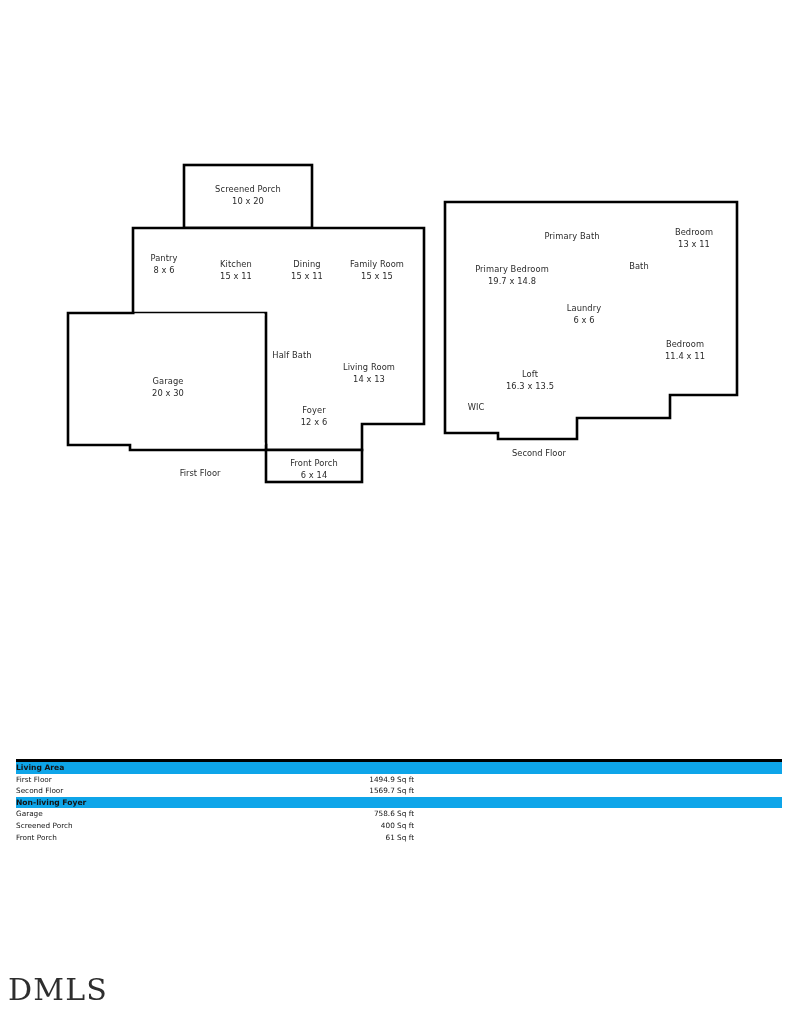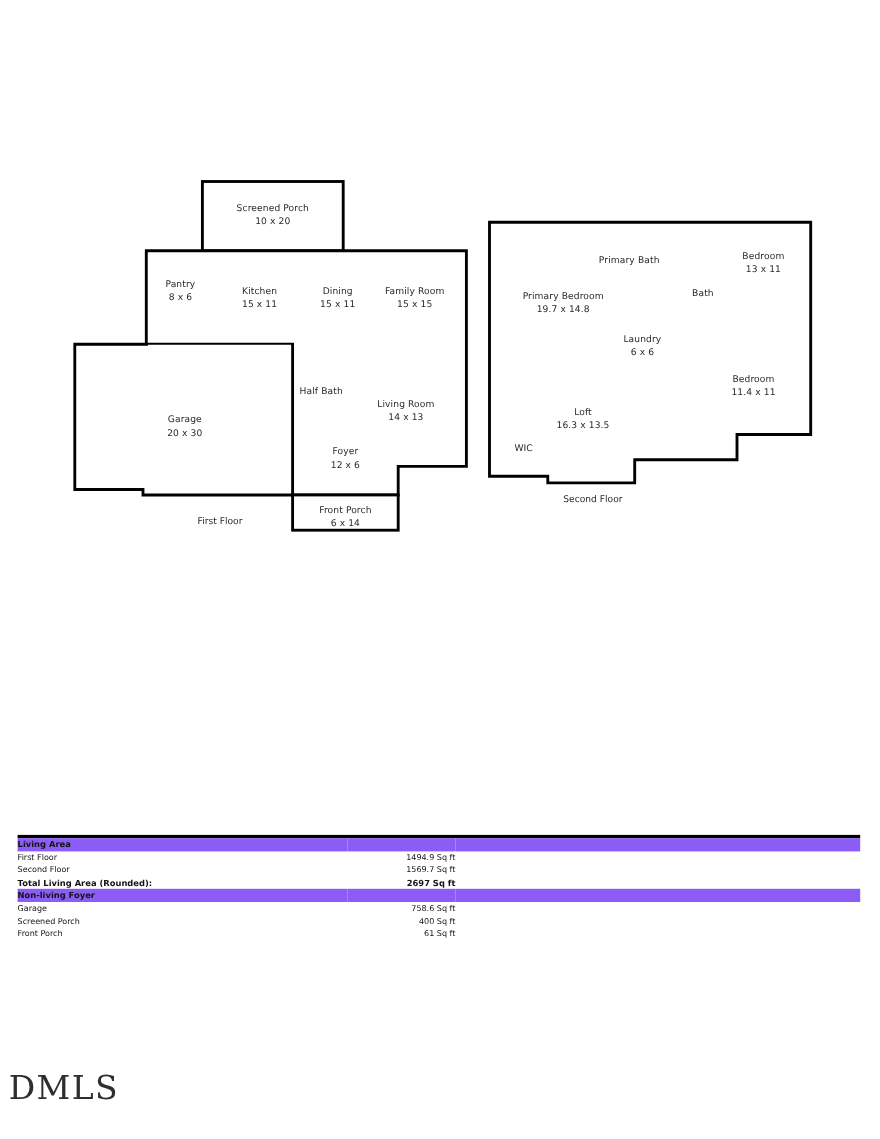--- a/index.html
+++ b/index.html
@@ -100,21 +100,21 @@
     padding: 0;
     height: 11.6px;
     line-height: 11.6px;
     vertical-align: middle;
     color: #141414;
   }
   td.col-label { width: 300px; padding-left: 4px; }
   td.col-value { width: 98px; text-align: right; padding-right: 2px; }
   td.col-pad   { width: 368px; }
   tr.section-row td {
-    background: #8b5cf6;
+    background: #0ea5e9;
     font-weight: bold;
     font-size: 7.6px;
   }
   tr.total-row td { font-weight: bold; font-size: 7.6px; }
 
   
   #dmls-logo {
     position: absolute;
     left: 8px;
     top: 972px;
@@ -243,25 +243,20 @@
       <tr>
         <td class="col-label">First Floor</td>
         <td class="col-value">1494.9 Sq ft</td>
         <td class="col-pad"></td>
       </tr>
       <tr>
         <td class="col-label">Second Floor</td>
         <td class="col-value">1569.7 Sq ft</td>
         <td class="col-pad"></td>
       </tr>
-      <tr class="total-row">
-        <td class="col-label">Total Living Area (Rounded):</td>
-        <td class="col-value">2697 Sq ft</td>
-        <td class="col-pad"></td>
-      </tr>
       <tr class="section-row">
         <td class="col-label">Non-living Foyer</td>
         <td class="col-value"></td>
         <td class="col-pad"></td>
       </tr>
       <tr>
         <td class="col-label">Garage</td>
         <td class="col-value">758.6 Sq ft</td>
         <td class="col-pad"></td>
       </tr>

